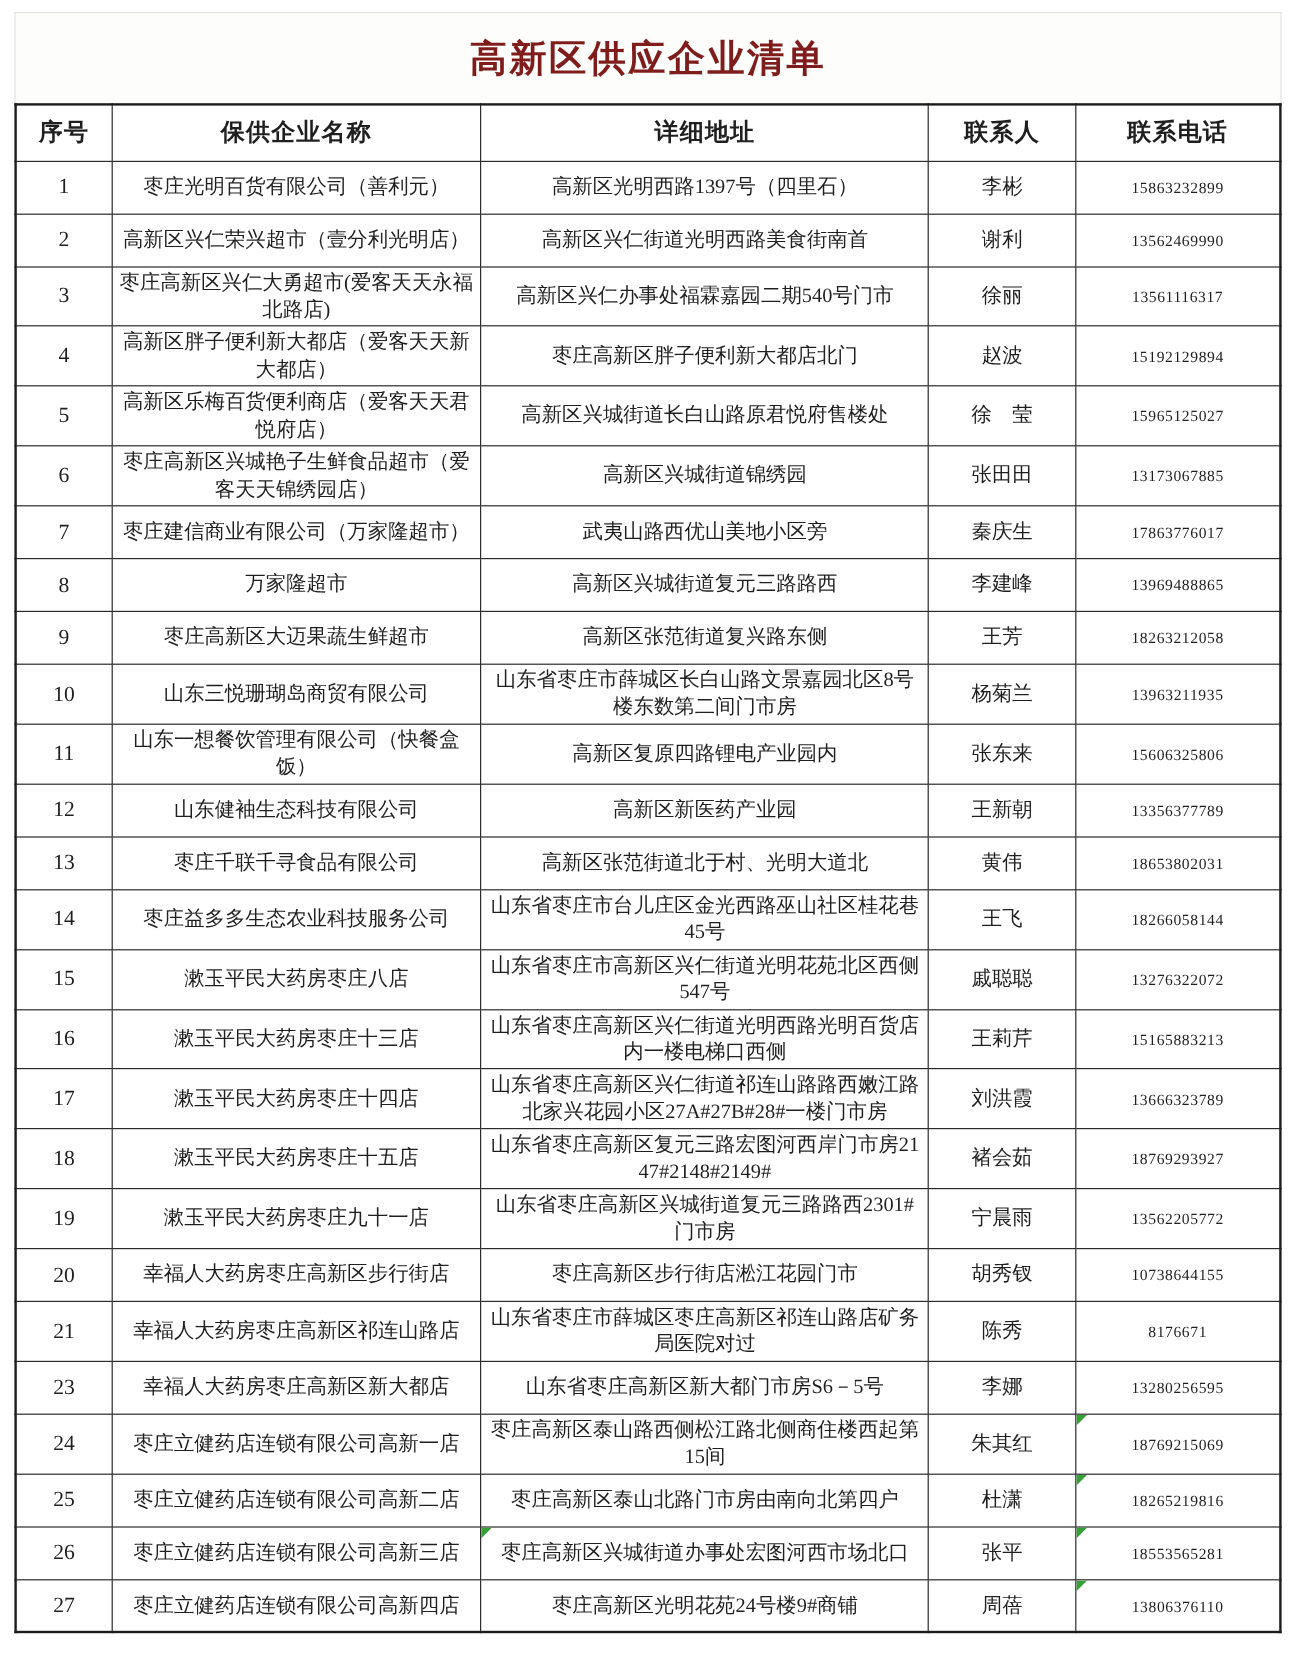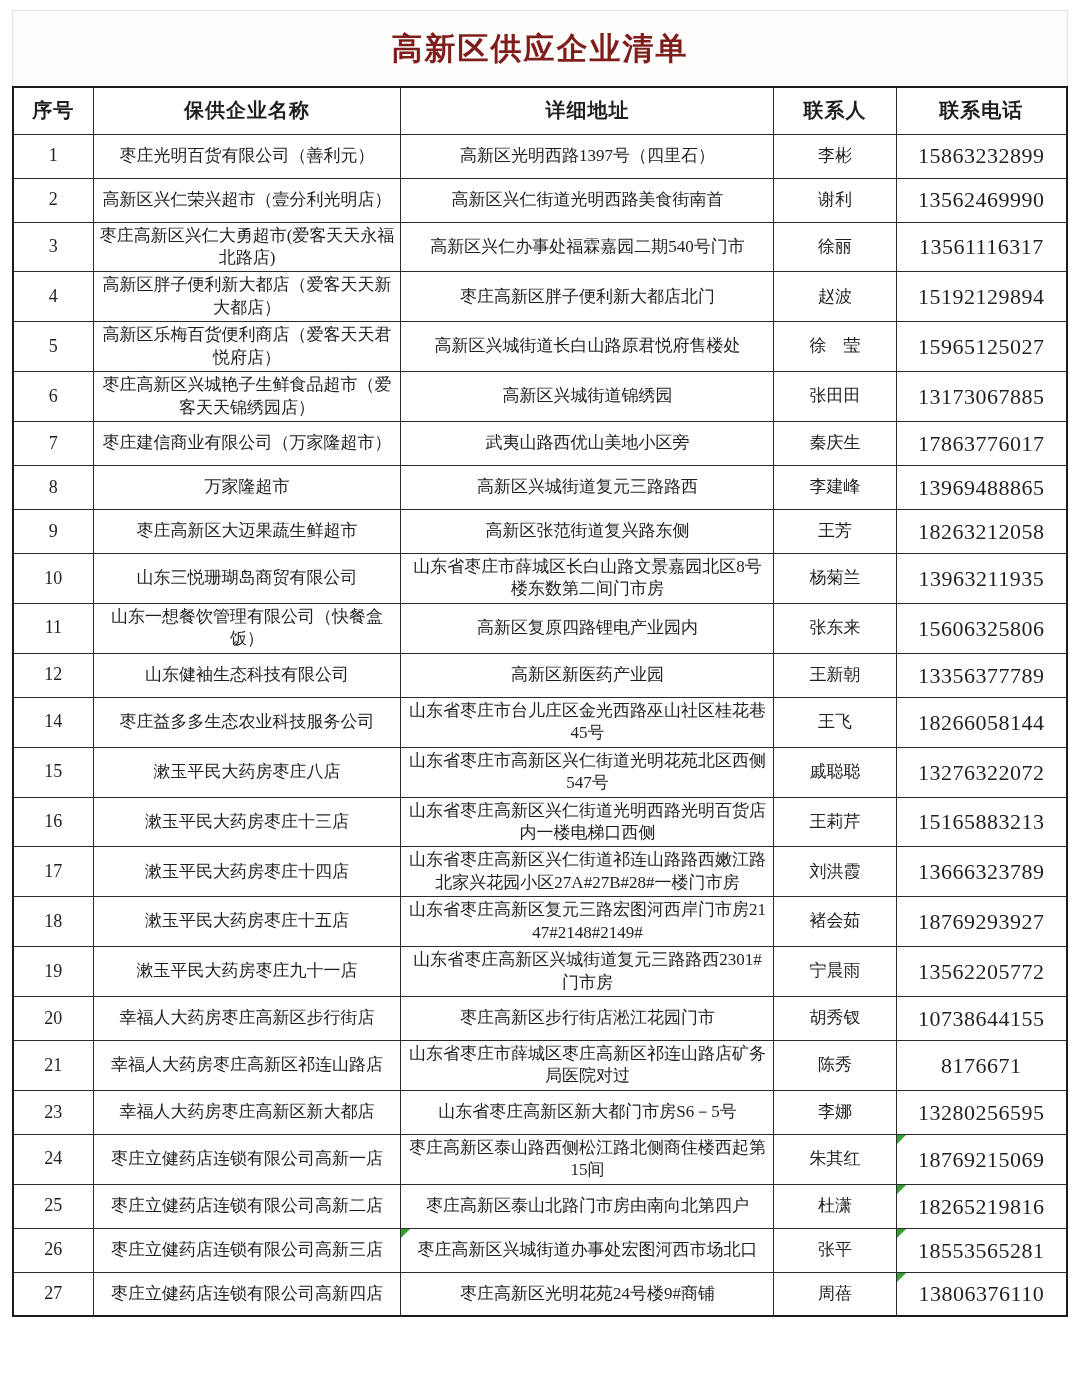--- a/index.html
+++ b/index.html
@@ -52,21 +52,21 @@
     letter-spacing: 1px;
   }
   td {
     height: 44px;
     font-size: 17px;
     line-height: 1.32;
     position: relative;
     word-break: break-all;
   }
   td.num  { font-size: 18px; }
-  td.phone .cell-text { font-size: 22px; letter-spacing: 0.5px; }
+  td.phone .cell-text { font-size: 13px; letter-spacing: 0.5px; }
   col.c-index   { width: 7.6%;  }
   col.c-name    { width: 29.2%; }
   col.c-address { width: 35.4%; }
   col.c-contact { width: 11.6%; }
   col.c-phone   { width: 16.2%; }
   .green-flag {
     position: absolute; top: 0; left: 0;
     width: 0; height: 0;
     border-top: 9px solid var(--flag-green, #37a137);
     border-right: 9px solid transparent;
@@ -178,20 +178,27 @@
     <td class="phone"><span class="cell-text">15606325806</span></td>
   </tr>
           <tr>
     <td class="num"><span class="cell-text">12</span></td>
     <td class="name"><span class="cell-text">山东健袖生态科技有限公司</span></td>
     <td class="addr"><span class="cell-text">高新区新医药产业园</span></td>
     <td class="who"><span class="cell-text">王新朝</span></td>
     <td class="phone"><span class="cell-text">13356377789</span></td>
   </tr>
           <tr>
+    <td class="num"><span class="cell-text">13</span></td>
+    <td class="name"><span class="cell-text">枣庄千联千寻食品有限公司</span></td>
+    <td class="addr"><span class="cell-text">高新区张范街道北于村、光明大道北</span></td>
+    <td class="who"><span class="cell-text">黄伟</span></td>
+    <td class="phone"><span class="cell-text">18653802031</span></td>
+  </tr>
+          <tr>
     <td class="num"><span class="cell-text">14</span></td>
     <td class="name"><span class="cell-text">枣庄益多多生态农业科技服务公司</span></td>
     <td class="addr"><span class="cell-text">山东省枣庄市台儿庄区金光西路巫山社区桂花巷45号</span></td>
     <td class="who"><span class="cell-text">王飞</span></td>
     <td class="phone"><span class="cell-text">18266058144</span></td>
   </tr>
           <tr>
     <td class="num"><span class="cell-text">15</span></td>
     <td class="name"><span class="cell-text">漱玉平民大药房枣庄八店</span></td>
     <td class="addr"><span class="cell-text">山东省枣庄市高新区兴仁街道光明花苑北区西侧547号</span></td>

